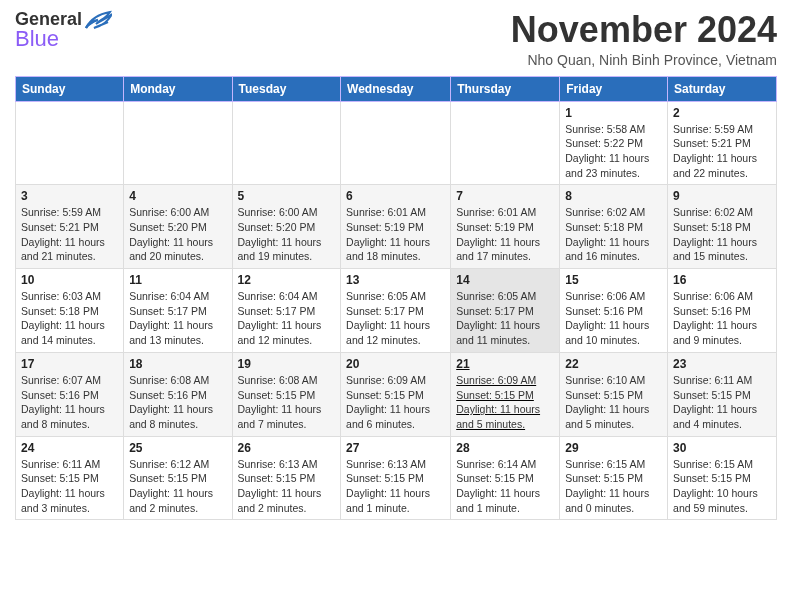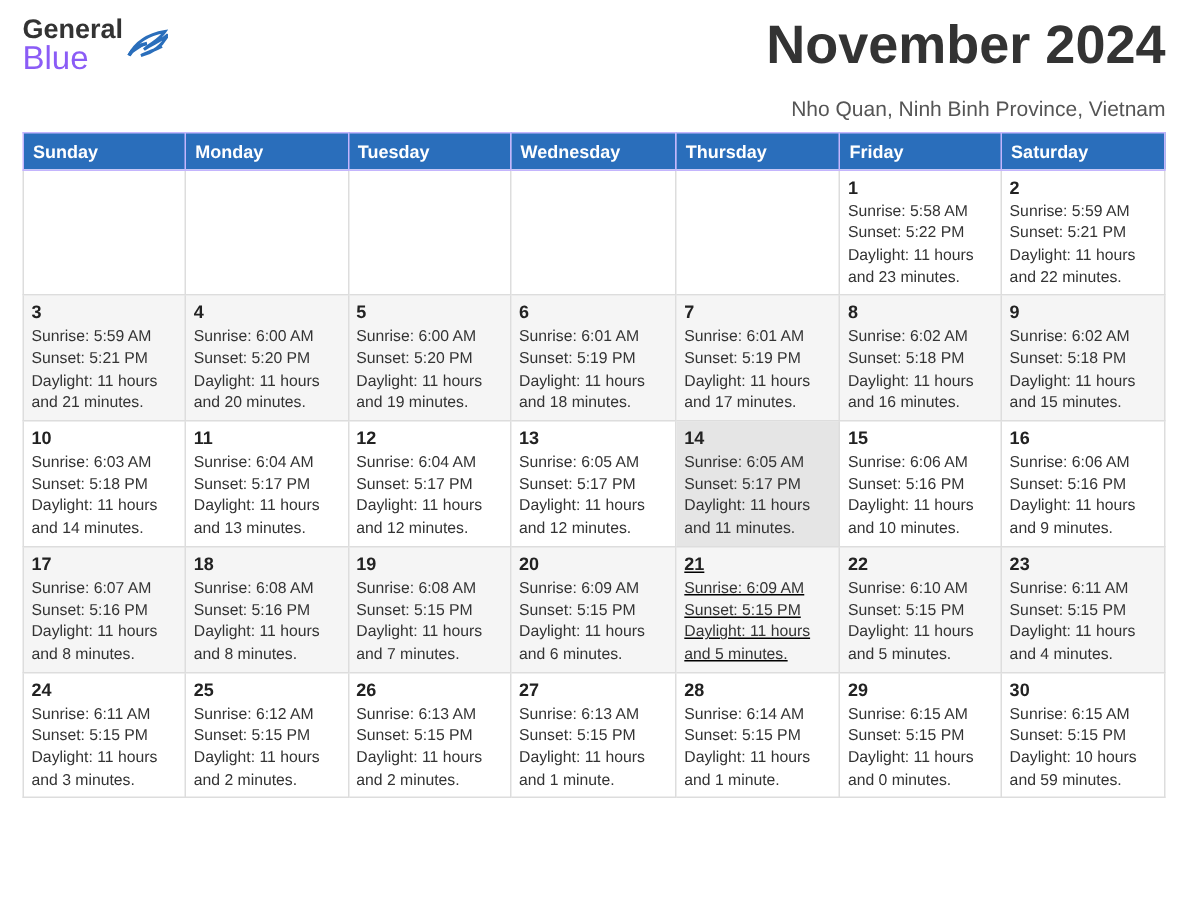--- a/index.html
+++ b/index.html
@@ -33,35 +33,34 @@
       color: #8b5cf6;
       line-height: 1;
     }
     .logo-bird {
       width: 28px;
       height: 22px;
       margin-left: 2px;
     }
     .logo-row {
       display: flex;
-      align-items: center;
     }
     .title-section {
       text-align: right;
     }
     .month-year {
       font-size: 36px;
       font-weight: bold;
       color: #333;
       line-height: 1.1;
     }
     .location {
       font-size: 14px;
       color: #555;
-      margin-top: 14px;
+      margin-top: 2px;
     }
     .calendar-table {
       width: 100%;
       border-collapse: collapse;
       font-size: 11px;
     }
     .calendar-table th {
       background-color: #2a6ebb;
       color: #fff;
       text-align: left;

